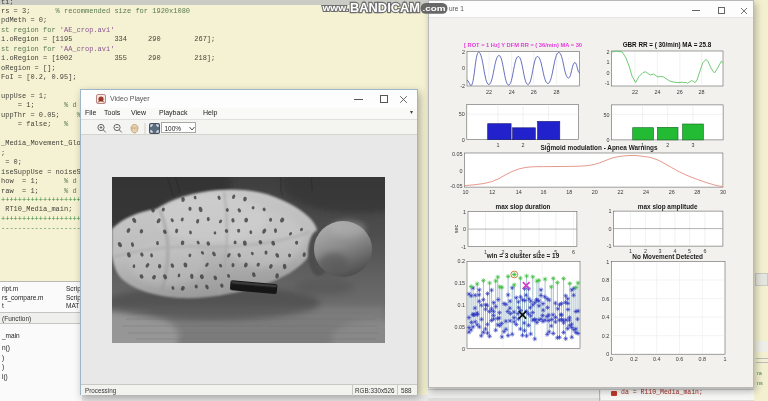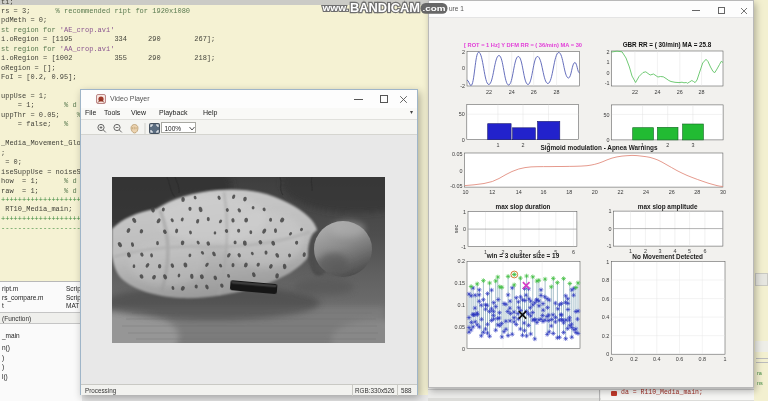--- a/index.html
+++ b/index.html
@@ -5,21 +5,21 @@
 #page{position:relative;width:768px;height:401px}
 .abs{position:absolute}
 pre{font-family:"Liberation Mono",monospace}
 .cm{color:#5a7a50}.st{color:#8a5590}.gr{color:#3f8a3f}
 </style></head><body>
 <div id="page">
 
 <div class="abs" style="left:0;top:0;width:428px;height:395px;background:#f5f2d3"></div>
 <div class="abs" style="left:0;top:0;width:430px;height:4.5px;background:#cbcbc6"></div>
 <pre class="abs" style="left:1px;top:-2.5px;font-size:7px;line-height:9.45px;color:#45453c;white-space:pre">ti;
-rs = 3;      <span class="cm">% recommended ript for 1920x1080</span>
+rs = 3;      <span class="cm">% recommended size for 1920x1080</span>
 pdMeth = 0;
 <span class="cm">st region for <span class="st">'AE_crop.avi'</span></span>
 i.oRegion = [1195          334     290        267];
 <span class="cm">st region for <span class="st">'AA_crop.avi'</span></span>
 i.oRegion = [1002          355     290        218];
 oRegion = [];
 FoI = [0.2, 0.95];
 
 uppUse = 1;
     = 1;       <span class="cm">% d</span>

